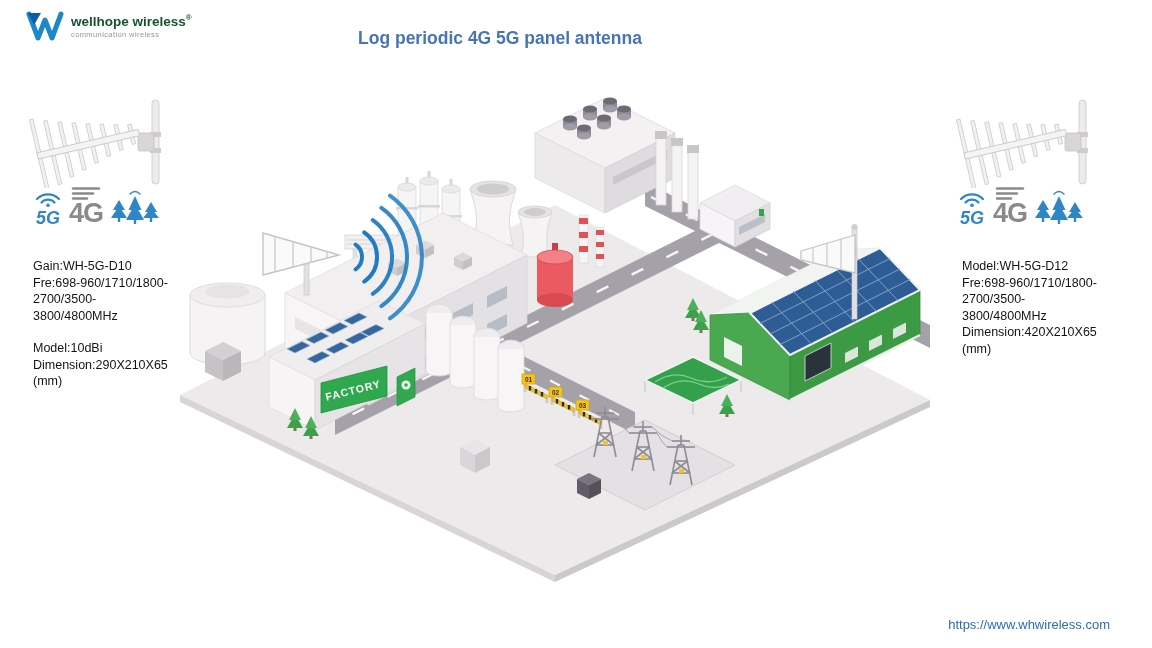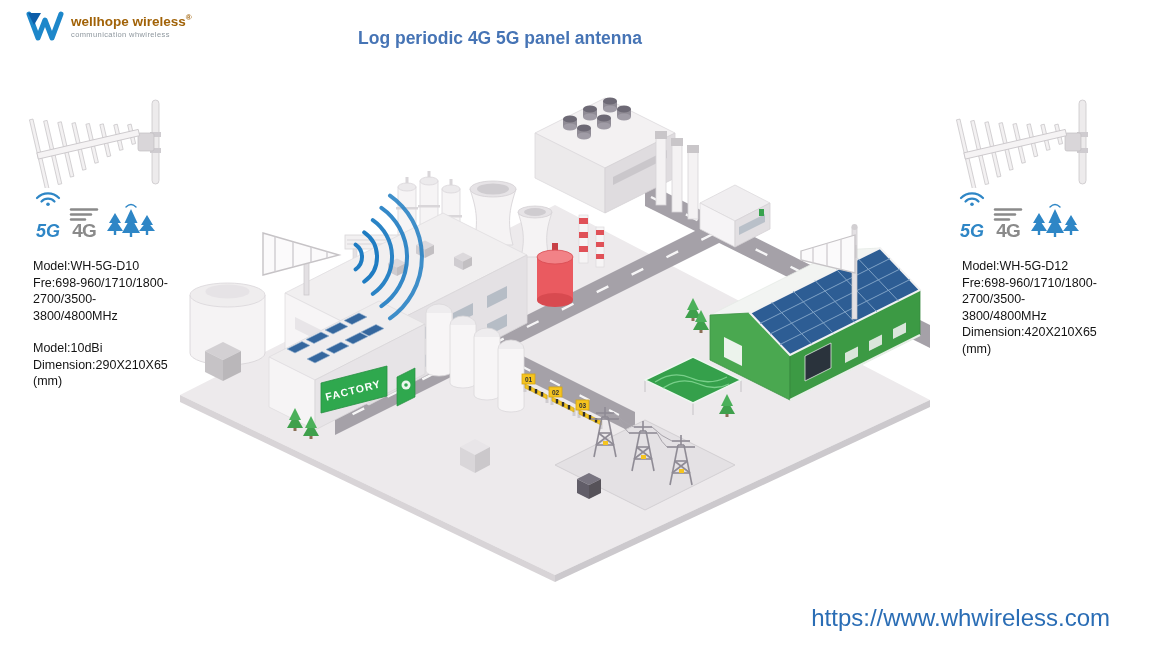--- a/index.html
+++ b/index.html
@@ -3,52 +3,52 @@
 <meta charset="utf-8">
 <style>
   html,body{margin:0;padding:0;}
   body{
     width:1152px;height:648px;position:relative;overflow:hidden;
     background:#ffffff;font-family:"Liberation Sans", sans-serif;
   }
   
   .brand{position:absolute;left:26px;top:10px;display:flex;gap:7px;align-items:flex-start;}
   .brand-text{display:flex;flex-direction:column;}
-  .brand-name{font-size:13.5px;font-weight:bold;color:#a16207;line-height:15px;}
+  .brand-name{font-size:13.5px;font-weight:bold;color:#14532d;line-height:15px;}
   .brand-name sup{font-size:8px;}
   .brand-tagline{font-size:7.5px;color:#8e979e;letter-spacing:.4px;margin-top:1px;}
   
   .title{position:absolute;left:280px;top:28px;width:440px;text-align:center;
     font-size:17.5px;font-weight:600;color:#4674b5;}
   
   .antenna-img{position:absolute;}
   .icons{position:absolute;display:flex;align-items:flex-end;gap:7px;}
   .tech-col{display:flex;flex-direction:column;align-items:center;}
-  .t5g{font-style:italic;font-weight:800;font-size:18px;color:#2e86c6;line-height:1;margin-top:16px;}
-  .t4g{font-weight:800;font-size:19px;color:#8a8a8a;line-height:.95;letter-spacing:-1px;}
+  .t5g{font-style:italic;font-weight:800;font-size:18px;color:#2e86c6;line-height:1;margin-top:2px;}
+  .t4g{font-weight:800;font-size:27px;color:#8a8a8a;line-height:.95;letter-spacing:-1px;}
   .trees{margin-bottom:2px;}
   .spec{position:absolute;width:190px;}
   .spec p{margin:0;font-size:12.5px;line-height:16.5px;color:#141414;}
   .spec p.gain{margin-top:16px;}
   
   .scene{position:absolute;left:175px;top:85px;width:760px;height:500px;}
   
-  .site-url{position:absolute;right:42px;bottom:16px;font-size:24px;color:#2a6db5;text-decoration:none;}
+  .site-url{position:absolute;right:42px;bottom:16px;font-size:13px;color:#2a6db5;text-decoration:none;}
 </style>
 </head>
 <body>
 
 <div class="brand">
   <svg width="38" height="32" viewBox="0 0 38 32">
     <path d="M3 4 L12 28 L19 10 L26 28 L35 4" fill="none" stroke="#1d87ca" stroke-width="5" stroke-linejoin="round" stroke-linecap="round"></path>
     <polygon points="2,3 15,3 8,15" fill="#0c5da9"></polygon>
   </svg>
   <div class="brand-text">
     <span class="brand-name"><span>wellhope wireless</span><sup>®</sup></span>
-    <span class="brand-tagline">communication whwireless</span>
+    <span class="brand-tagline">communication wireless</span>
   </div>
 </div>
 
 <div class="title">Log periodic 4G 5G panel antenna</div>
 
 <svg class="antenna-img" style="left:28px;top:96px;" width="150" height="92" viewBox="0 0 150 92">
   <rect x="124" y="4" width="7" height="84" rx="3.5" fill="#edebec" stroke="#c9c6c9" stroke-width="0.8"></rect>
   <rect x="122" y="36" width="11" height="5" fill="#cfccd0"></rect>
   <rect x="122" y="52" width="11" height="5" fill="#cfccd0"></rect>
   <rect x="110" y="37" width="16" height="18" rx="2" fill="#d9d6d9" stroke="#c2bfc2" stroke-width="0.7"></rect>
@@ -90,21 +90,21 @@
     <rect x="23.8" y="32" width="2.4" height="4" fill="#2e86c6"></rect>
     <polygon points="16,32 34,32 25,16" fill="#2e86c6"></polygon>
     <polygon points="18.5,22 31.5,22 25,8" fill="#2e86c6"></polygon>
     <rect x="39.8" y="30" width="2.4" height="4" fill="#2e86c6"></rect>
     <polygon points="33,30 49,30 41,20" fill="#2e86c6"></polygon>
     <polygon points="35,24 47,24 41,14" fill="#2e86c6"></polygon>
   </svg>
 </div>
 
 <div class="spec" style="left:33px;top:258px;">
-  <p>Model:WH-5G-D10</p>
+  <p>Gain:WH-5G-D10</p>
   <p>Fre:698-960/1710/1800-</p>
   <p>2700/3500-</p>
   <p>3800/4800MHz</p>
   <p class="gain">Model:10dBi</p>
   <p>Dimension:290X210X65</p>
   <p>(mm)</p>
 </div>
 
 <svg class="antenna-img" style="left:955px;top:96px;" width="150" height="92" viewBox="0 0 150 92">
   <rect x="124" y="4" width="7" height="84" rx="3.5" fill="#edebec" stroke="#c9c6c9" stroke-width="0.8"></rect>

